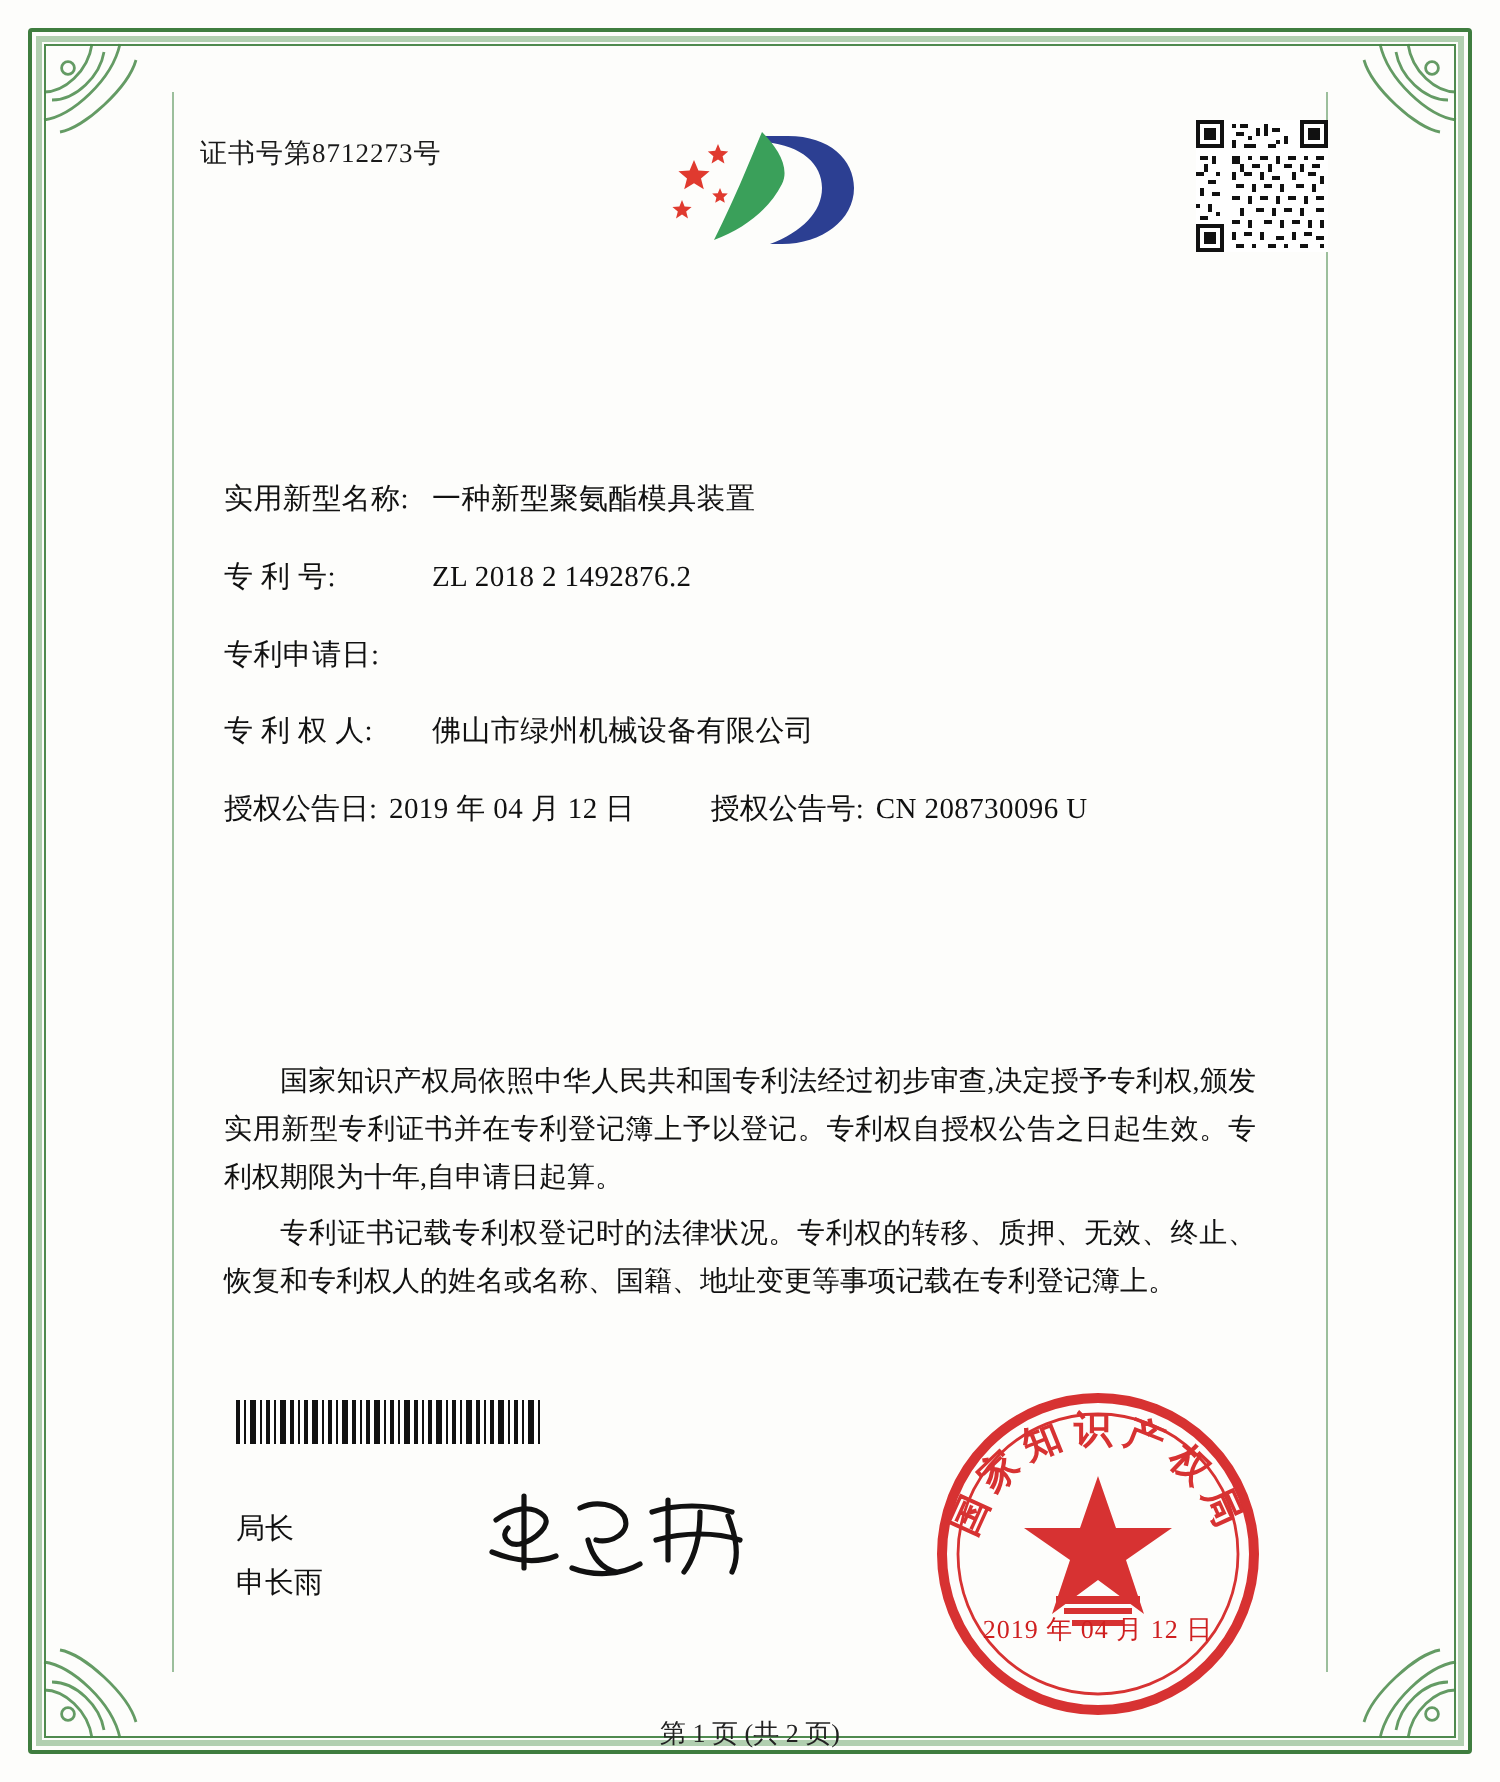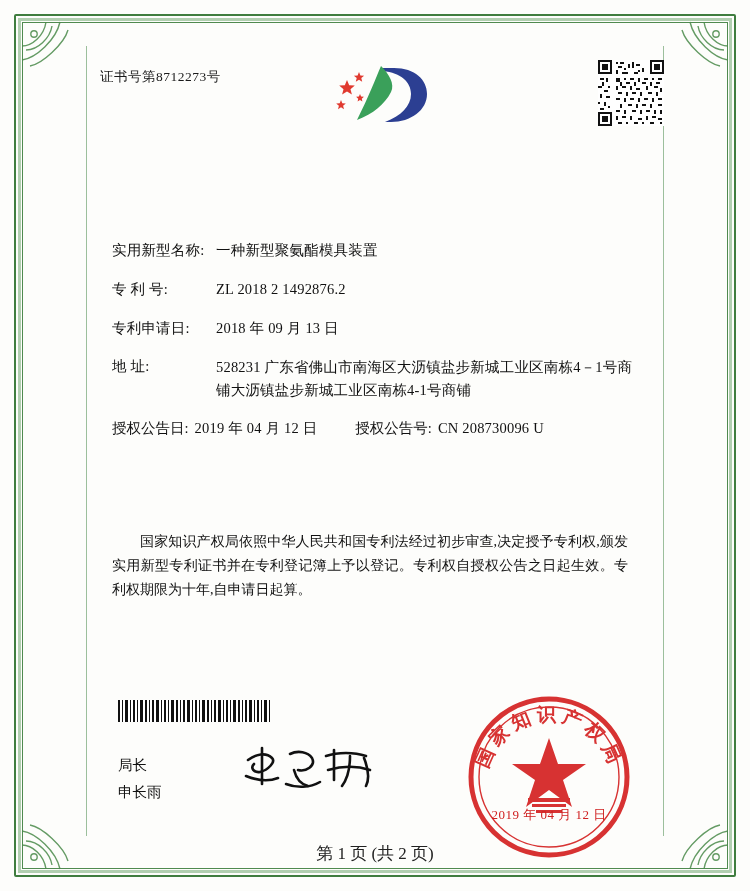--- a/index.html
+++ b/index.html
@@ -196,23 +196,23 @@
     text-align: center;
     font-size: 13px;
     color: #cf2020;
     letter-spacing: 0.5px;
   }
 
   
   .footer {
     position: absolute;
     left: 0; right: 0;
-    bottom: 26px;
+    bottom: 15px;
     text-align: center;
-    font-size: 17px;
+    font-size: 13px;
     color: #222;
   }
 </style>
 </head>
 <body>
 
 <div class="page">
 
   <div class="border-outer"></div>
   <div class="border-band"></div>
@@ -394,40 +394,40 @@
     <div class="row">
       <div class="lbl">实用新型名称:</div>
       <div class="val">一种新型聚氨酯模具装置</div>
     </div>
     <div class="row">
       <div class="lbl">专 利 号:</div>
       <div class="val">ZL 2018 2 1492876.2</div>
     </div>
     <div class="row">
       <div class="lbl">专利申请日:</div>
-      <div class="val">2018 年 09 月 13 日</div>
     </div>
-    <div class="row addr">
-      <div class="lbl">地 址:</div>
-      <div class="val">528231 广东省佛山市南海区大沥镇盐步新城工业区南栋4－1号商铺大沥镇盐步新城工业区南栋4-1号商铺</div>
+    <div class="row">
+      <div class="lbl">专 利 权 人:</div>
+      <div class="val">佛山市绿州机械设备有限公司</div>
     </div>
     <div class="row two-col">
       <div class="grp">
         <div class="lbl2">授权公告日:</div>
         <div class="val">2019 年 04 月 12 日</div>
       </div>
       <div class="grp right">
         <div class="lbl2">授权公告号:</div>
         <div class="val">CN 208730096 U</div>
       </div>
     </div>
   </div>
 
   <div class="paras">
     <p>国家知识产权局依照中华人民共和国专利法经过初步审查,决定授予专利权,颁发实用新型专利证书并在专利登记簿上予以登记。专利权自授权公告之日起生效。专利权期限为十年,自申请日起算。</p>
+    <p>专利证书记载专利权登记时的法律状况。专利权的转移、质押、无效、终止、恢复和专利权人的姓名或名称、国籍、地址变更等事项记载在专利登记簿上。</p>
   </div>
 
   <div class="barcode">
     <svg width="152" height="22" viewBox="0 0 152 22" shape-rendering="crispEdges">
       <rect width="152" height="22" fill="#ffffff"></rect>
       <g fill="#111111">
         <rect x="0" y="0" width="2" height="22"></rect>
           <rect x="4" y="0" width="1" height="22"></rect>
         <rect x="7" y="0" width="3" height="22"></rect>
           <rect x="12" y="0" width="1" height="22"></rect>

